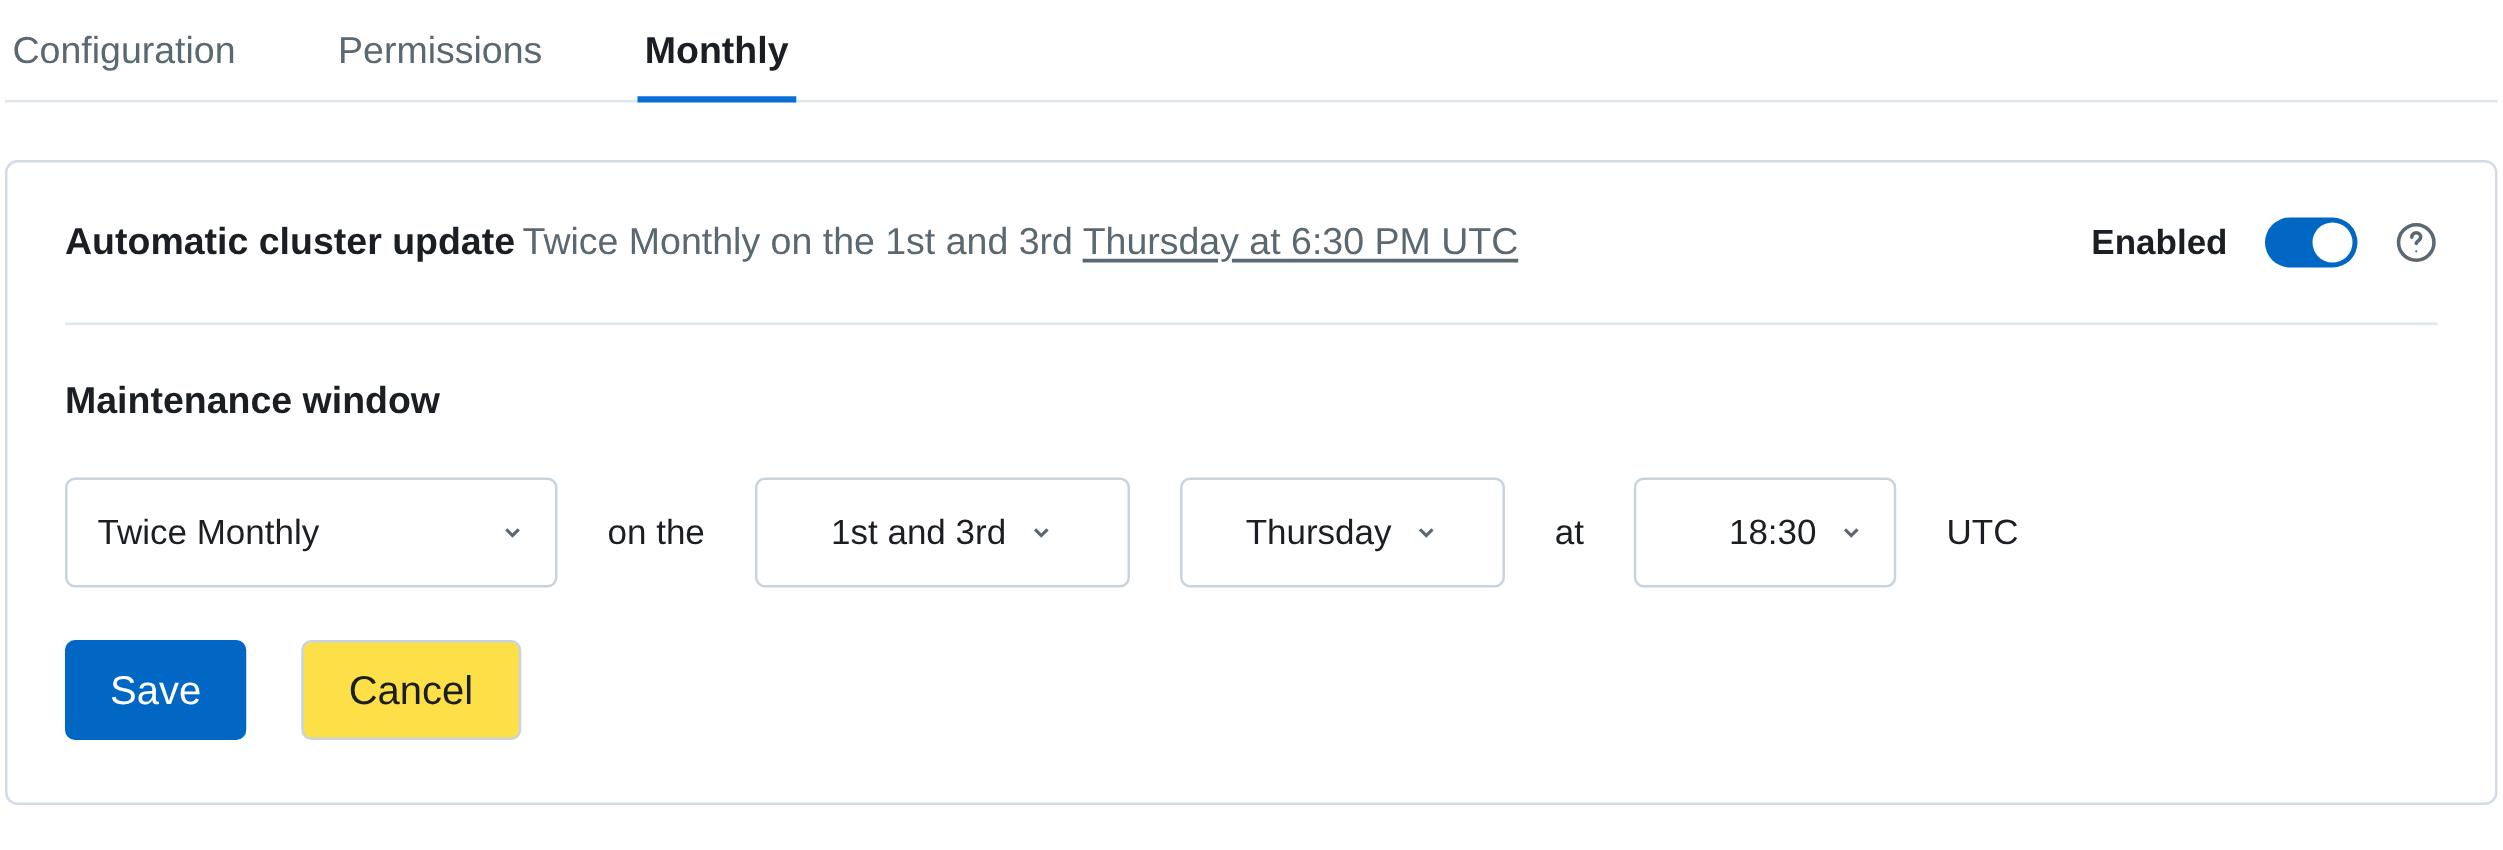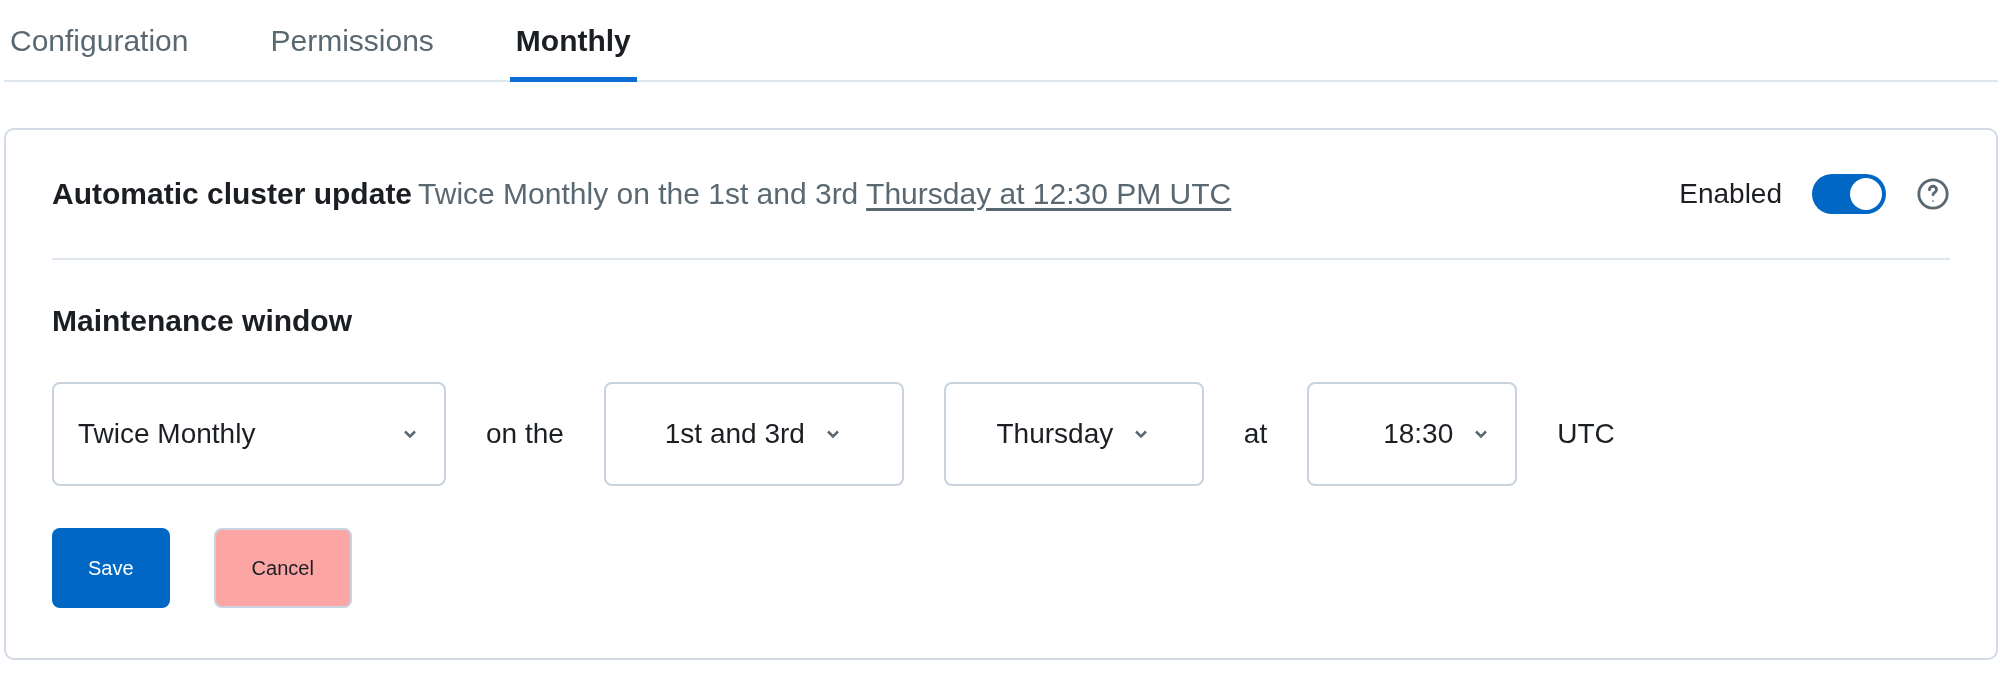--- a/index.html
+++ b/index.html
@@ -22,61 +22,61 @@
   .tab.active{color:var(--text-dark);font-weight:600;}
   .tab.active::after{content:"";position:absolute;left:0;right:0;bottom:-2px;height:5px;background:var(--blue);}
   
   .panel{margin-top:46px;border:2px solid var(--panel-border);border-radius:10px;padding:44px 46px 50px 46px;}
   .header-row{display:flex;justify-content:space-between;align-items:center;gap:40px;}
   .header-left{display:flex;flex-direction:row;gap:6px;}
   .title{font-size:30px;font-weight:700;}
   .subtitle{font-size:30px;color:var(--text-muted);}
   .subtitle .link{text-decoration:underline;text-underline-offset:4px;color:var(--text-muted);}
   .header-right{display:flex;align-items:center;gap:30px;}
-  .enabled-label{font-size:28px;font-weight:400;}
+  .enabled-label{font-size:28px;font-weight:700;}
   .toggle{width:74px;height:40px;border-radius:40px;background:var(--blue-fill);position:relative;cursor:pointer;}
   .toggle .knob{position:absolute;top:4px;right:4px;width:32px;height:32px;border-radius:50%;background:#fff;}
   .help-icon{width:34px;height:34px;color:var(--text-muted);cursor:pointer;}
   .help-icon svg{width:100%;height:100%;display:block;}
   .hr{height:2px;background:var(--border-soft);margin:44px 0 44px 0;}
   
   .section-title{font-size:30px;font-weight:700;}
   .controls-row{display:flex;align-items:center;gap:40px;margin-top:44px;flex-wrap:nowrap;}
-  .sel{display:inline-flex;align-items:center;justify-content:space-between;gap:18px;border:2px solid var(--border);border-radius:8px;height:104px;padding:0 24px;font-size:28px;color:var(--text-dark);background:#fff;cursor:pointer;min-width:160px;}
+  .sel{display:inline-flex;align-items:center;justify-content:space-between;gap:18px;border:2px solid var(--border);border-radius:8px;height:88px;padding:0 24px;font-size:28px;color:var(--text-dark);background:#fff;cursor:pointer;min-width:160px;}
   .sel.freq{width:394px;}
   .sel.ord{width:300px;justify-content:center;}
   .sel.day{width:260px;justify-content:center;}
   .sel.time{width:210px;justify-content:flex-end;}
   .chev{width:20px;height:20px;flex:0 0 auto;}
   .chev svg{width:100%;height:100%;display:block;stroke:var(--text-muted);}
   .field-text{white-space:nowrap;}
   .static-word{font-size:28px;color:var(--text-dark);}
   .btn-row{display:flex;gap:44px;margin-top:42px;}
-  .btn{height:80px;border-radius:8px;font-size:20px;padding:0 36px;display:inline-flex;align-items:center;justify-content:center;cursor:pointer;}
+  .btn{height:80px;border-radius:8px;font-size:32px;padding:0 36px;display:inline-flex;align-items:center;justify-content:center;cursor:pointer;}
   .btn.primary{background:var(--blue-fill);color:#fff;border:none;}
-  .btn.secondary{background:#fca5a5;color:var(--text-dark);border:2px solid var(--border);}
+  .btn.secondary{background:#fde047;color:var(--text-dark);border:2px solid var(--border);}
 </style>
 </head>
 <body>
 
 <div class="root">
 
   <div class="tabs">
     <div class="tab">Configuration</div>
     <div class="tab">Permissions</div>
     <div class="tab active">Monthly</div>
   </div>
 
   <div class="panel">
 
     <div class="header-row">
       <div class="header-left">
         <div class="title">Automatic cluster update</div>
         <div class="subtitle">
-          <span>Twice Monthly on the 1st and 3rd </span><span class="link">Thursday at 12:30 PM UTC</span>
+          <span>Twice Monthly on the 1st and 3rd </span><span class="link">Thursday at 6:30 PM UTC</span>
         </div>
       </div>
       <div class="header-right">
         <div class="enabled-label">Enabled</div>
         <div class="toggle">
           <div class="knob"></div>
         </div>
         <div class="help-icon">
           <svg viewBox="0 0 24 24" fill="none" stroke="currentColor" stroke-width="2">
             <circle cx="12" cy="12" r="10"></circle>

